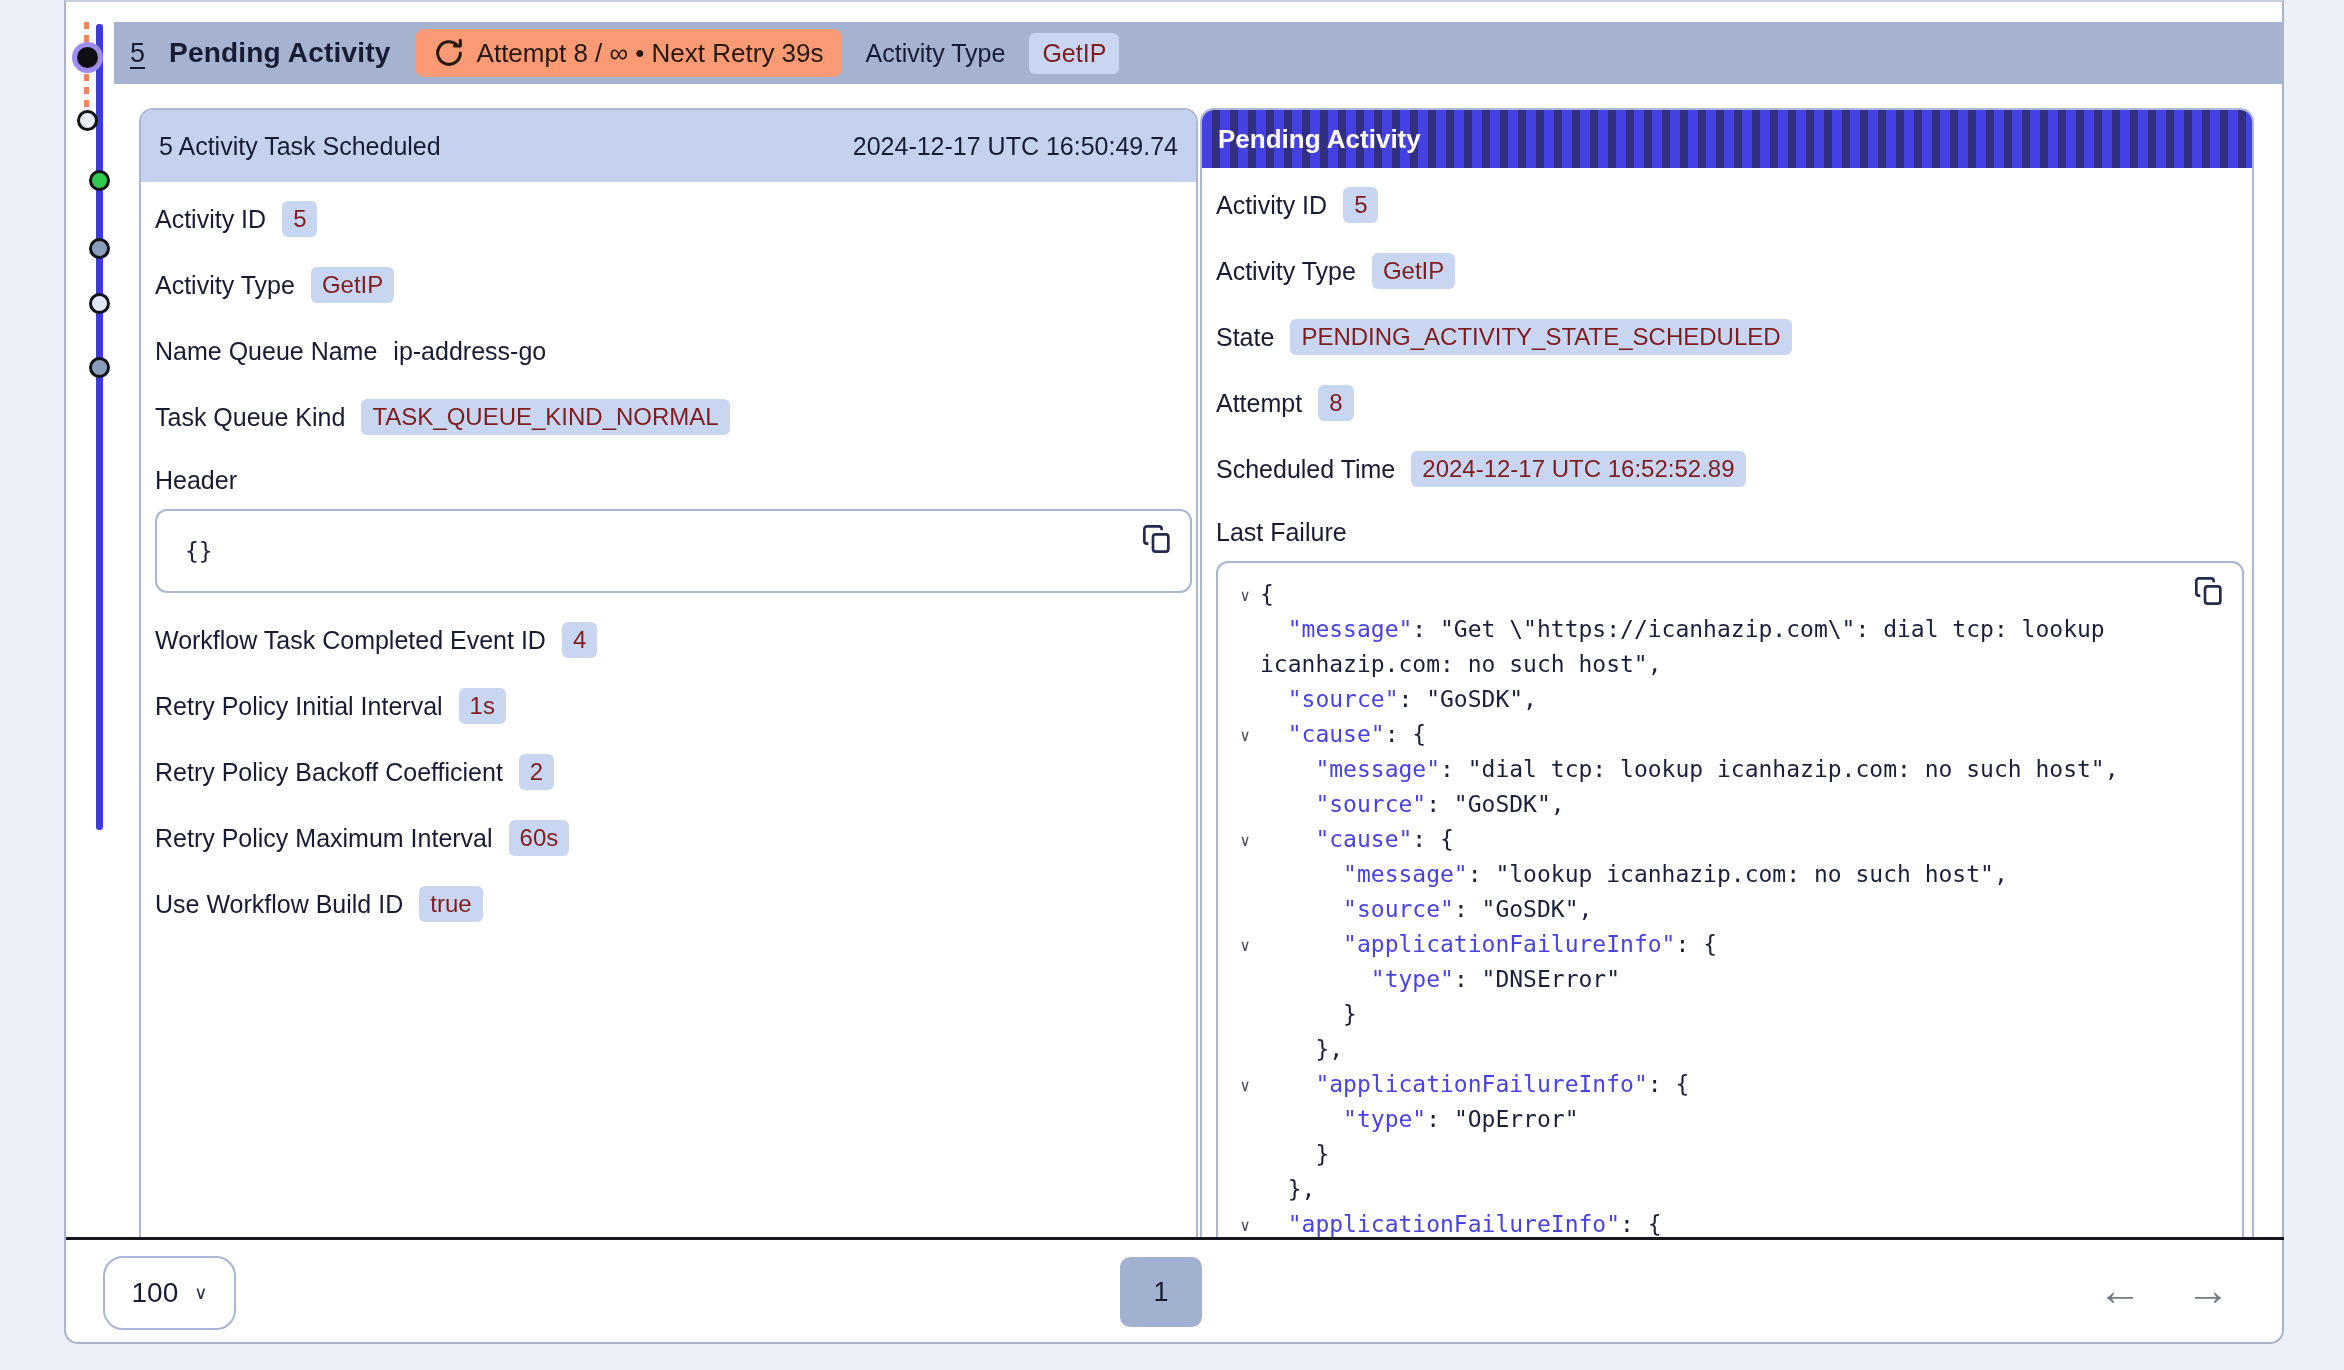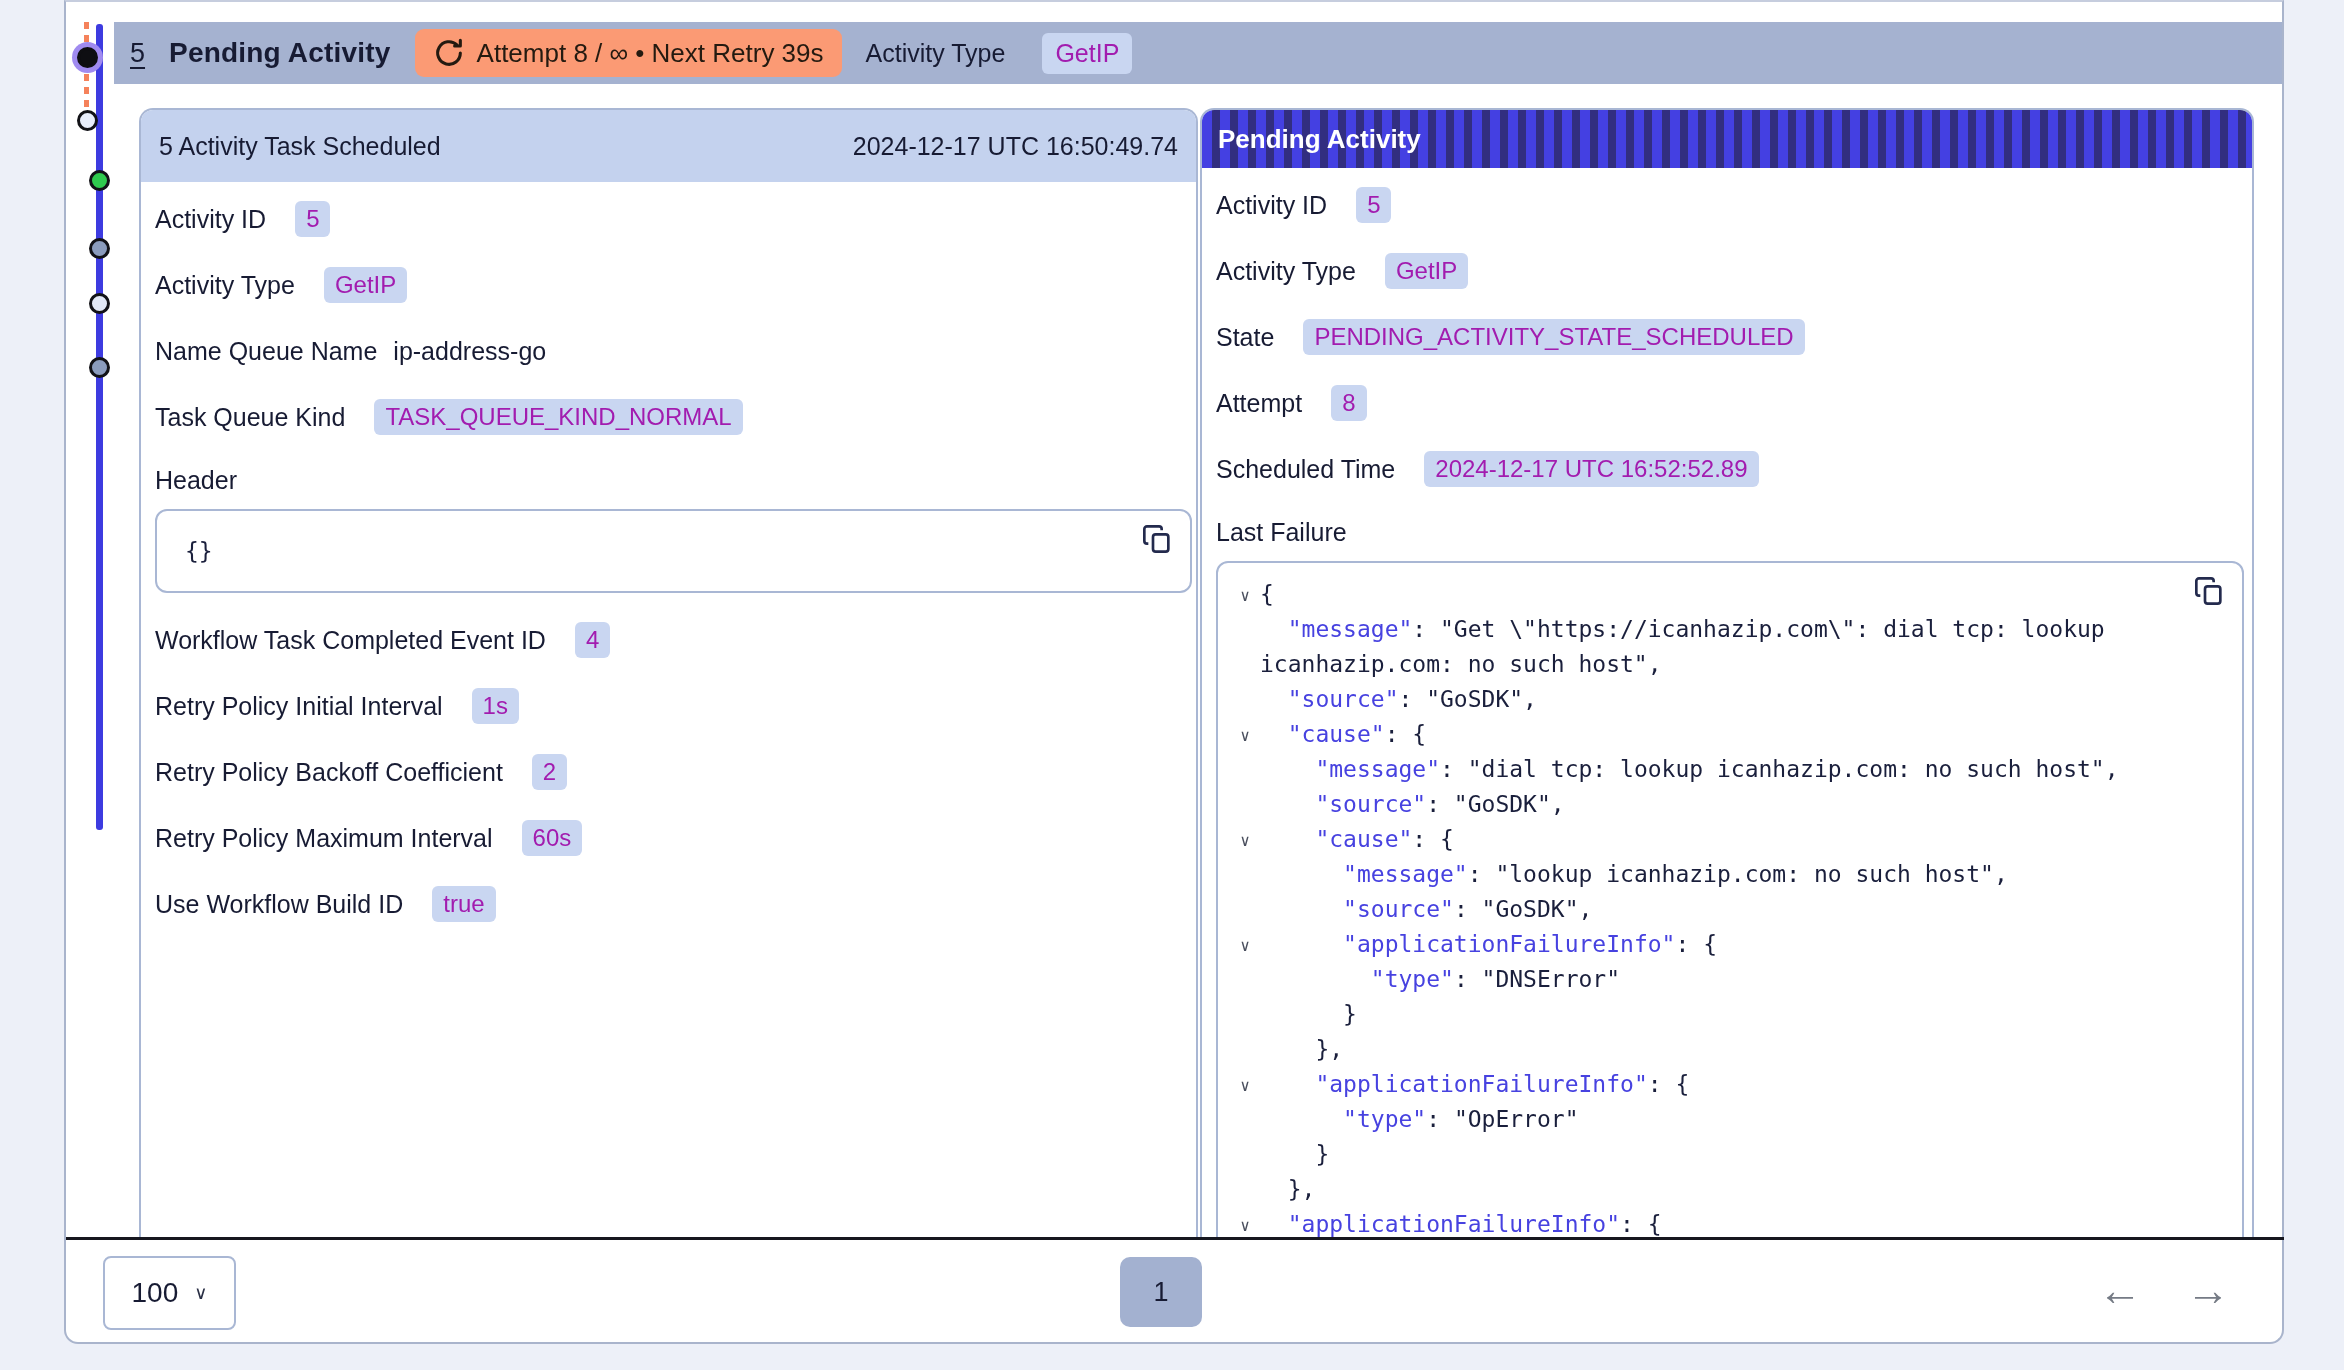--- a/index.html
+++ b/index.html
@@ -9,21 +9,21 @@
   #container{left:64px;top:0;width:2220px;height:1344px;background:#fff;
     border:2px solid #a9b4cc;border-top-color:#c6cdde;border-radius:0 0 14px 14px;box-sizing:border-box;}
   
   #topbar{left:114px;top:22px;width:2168px;height:62px;background:#a5b2d0;
     display:flex;align-items:center;gap:24px;padding-left:16px;box-sizing:border-box;}
   #event-id{font-size:27px;text-decoration:underline;text-underline-offset:5px;font-weight:500;}
   #event-title{font-size:28px;font-weight:700;letter-spacing:.2px;}
   #retry-pill{height:48px;background:#fb9a74;border-radius:9px;display:flex;align-items:center;
     gap:12px;padding:0 18px;font-size:26px;font-weight:500;color:#241a10;}
   #topbar .atype-label{font-size:25px;}
-  .badge{background:#c9d6f1;border-radius:6px;padding:4px 11px;font-size:24px;color:#a21caf;white-space:nowrap;margin-left:13px;}
+  .badge{background:#c9d6f1;border-radius:6px;padding:4px 11px;font-size:24px;color:#7f1d1d;white-space:nowrap;}
   #topbar .badge{font-size:25px;padding:6px 13px;}
   
   #dotted-line{left:84px;top:22px;width:5px;height:102px;
     background:repeating-linear-gradient(180deg,#f5825b 0 7px,transparent 7px 13px);}
   #blue-line{left:96px;top:24px;width:7px;height:806px;background:#3d3be0;border-radius:3px;}
   .dot{position:absolute;width:15px;height:15px;border:3px solid #121217;border-radius:50%;}
   #dot-1{left:77px;top:47px;background:#0e0e12;border-color:#0e0e12;box-shadow:0 0 0 5px #a08bf0;}
   #dot-2{left:77px;top:110px;background:#e8eefb;}
   #dot-3{left:89px;top:170px;background:#2fca4e;}
   #dot-4{left:89px;top:238px;background:#8b9cbd;}
@@ -48,21 +48,21 @@
   #header-box{height:84px;display:flex;align-items:center;padding-left:28px;margin-bottom:30px;
     font-family:"DejaVu Sans Mono",monospace;font-size:23px;color:#1a1f3c;}
   #last-failure-box{height:790px;margin-right:4px;padding:14px 8px 0 12px;overflow:hidden;}
   .copy-btn{position:absolute;top:12px;right:16px;width:34px;height:34px;cursor:pointer;background:none;border:none;padding:0;}
   .codeline{font-family:"DejaVu Sans Mono",monospace;font-size:23px;line-height:35px;height:35px;white-space:pre;color:#1a1f3c;}
   .gutter{display:inline-block;width:30px;color:#4a4f5e;font-size:16px;text-align:center;vertical-align:1px;}
   .ck{color:#4742e0;}
   .cv{color:#1a1f3c;}
   
   #divider{left:66px;top:1237px;width:2218px;height:3px;background:#17171f;}
-  #page-size{left:103px;top:1256px;width:133px;height:74px;border:2px solid #a9b7d4;border-radius:8px;
+  #page-size{left:103px;top:1256px;width:133px;height:74px;border:2px solid #a9b7d4;border-radius:20px;
     background:#fff;display:flex;align-items:center;justify-content:center;gap:16px;font-size:28px;
     box-sizing:border-box;cursor:pointer;}
   #page-size .chev{font-size:18px;color:#2a2f45;}
   #page-btn{left:1120px;top:1257px;width:82px;height:70px;background:#a3b1d0;border-radius:10px;
     display:flex;align-items:center;justify-content:center;font-size:27px;cursor:pointer;}
   .pag-arrow{position:absolute;top:1268px;font-size:44px;color:#757b85;cursor:pointer;line-height:1;}
   #arrow-left{left:2098px;}
   #arrow-right{left:2186px;}
 </style>
 </head>

